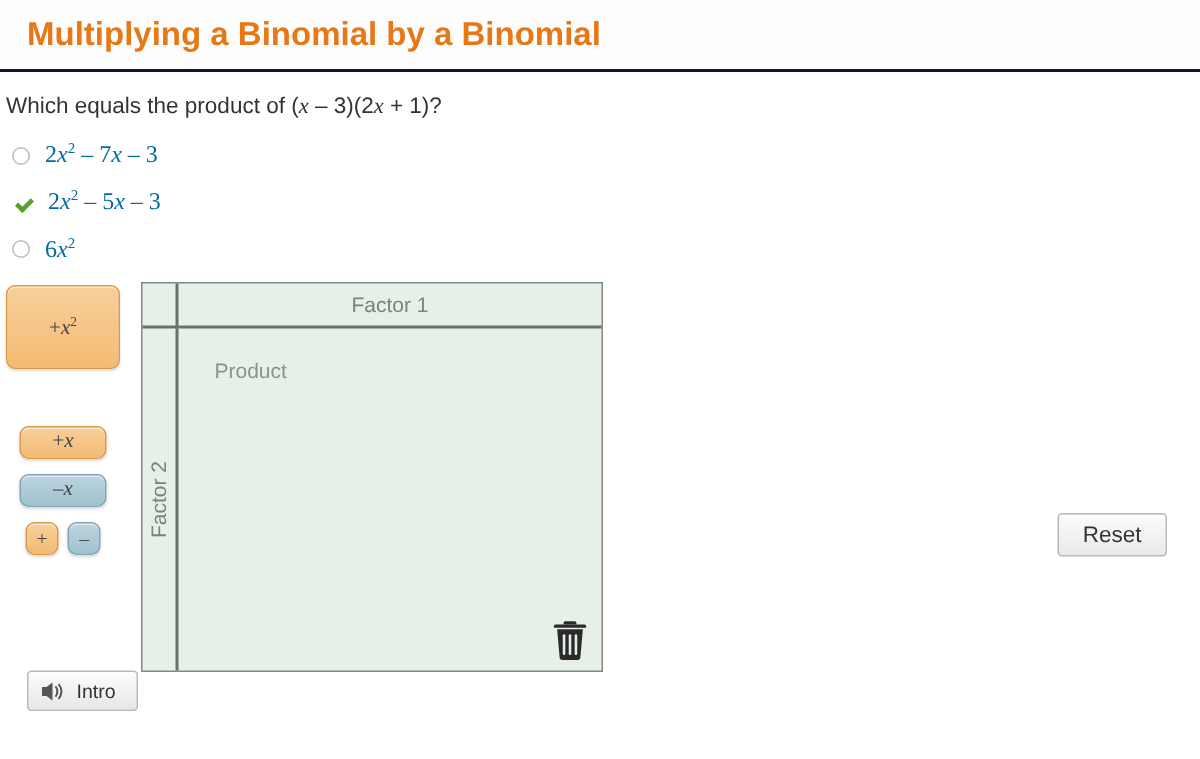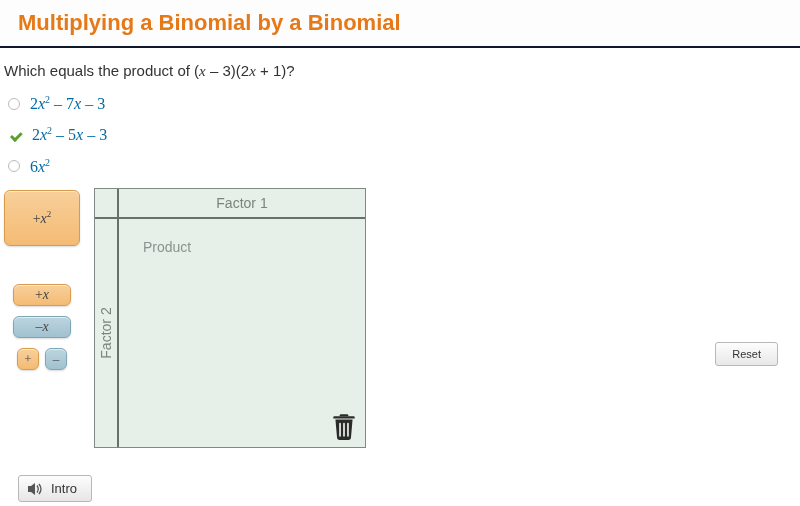--- a/index.html
+++ b/index.html
@@ -96,21 +96,21 @@
   .tile.orange { background: linear-gradient(#f8cf9a,#f4bb74); border: 1px solid #d99a4a; color: #444; }
   .tile.blue { background: linear-gradient(#bcd5df,#a0c1cf); border: 1px solid #7da6b6; color: #444; }
   .tile.xx { width: 76px; height: 56px; }
   .tile.x  { width: 58px; height: 22px; }
   .unit-row { display: flex; gap: 6px; }
   .tile.unit { width: 22px; height: 22px; font-size: 13px; }
   .tile sup { font-size: 9px; }
   .tile .it { font-style: italic; }
 
   .board {
-    width: 272px;
+    width: 308px;
     height: 260px;
     background: #e6f0e8;
     border: 1px solid #7f8a84;
     position: relative;
     text-align: center;
   }
   .board .factor1 {
     position: absolute;
     top: 0; left: 24px; right: 0;
     height: 30px;
@@ -152,31 +152,31 @@
     width: 26px; height: 30px;
     cursor: pointer;
   }
   .reset-row {
     position: absolute;
     right: 22px;
     top: 342px;
   }
   .btn {
     padding: 5px 16px;
-    font-size: 11px;
+    font-size: 15px;
     background: linear-gradient(#fdfdfd,#e8e8e8);
     border: 1px solid #b8b8b8;
     border-radius: 3px;
     cursor: pointer;
     color: #333;
   }
   .intro-row {
     position: absolute;
     left: 18px;
-    bottom: 4px;
+    bottom: 32px;
   }
   .intro-btn {
     padding: 5px 14px 5px 8px;
     font-size: 13px;
     background: linear-gradient(#fdfdfd,#e6e6e6);
     border: 1px solid #b8b8b8;
     border-radius: 3px;
     cursor: pointer;
     color: #333;
     display: inline-flex;

